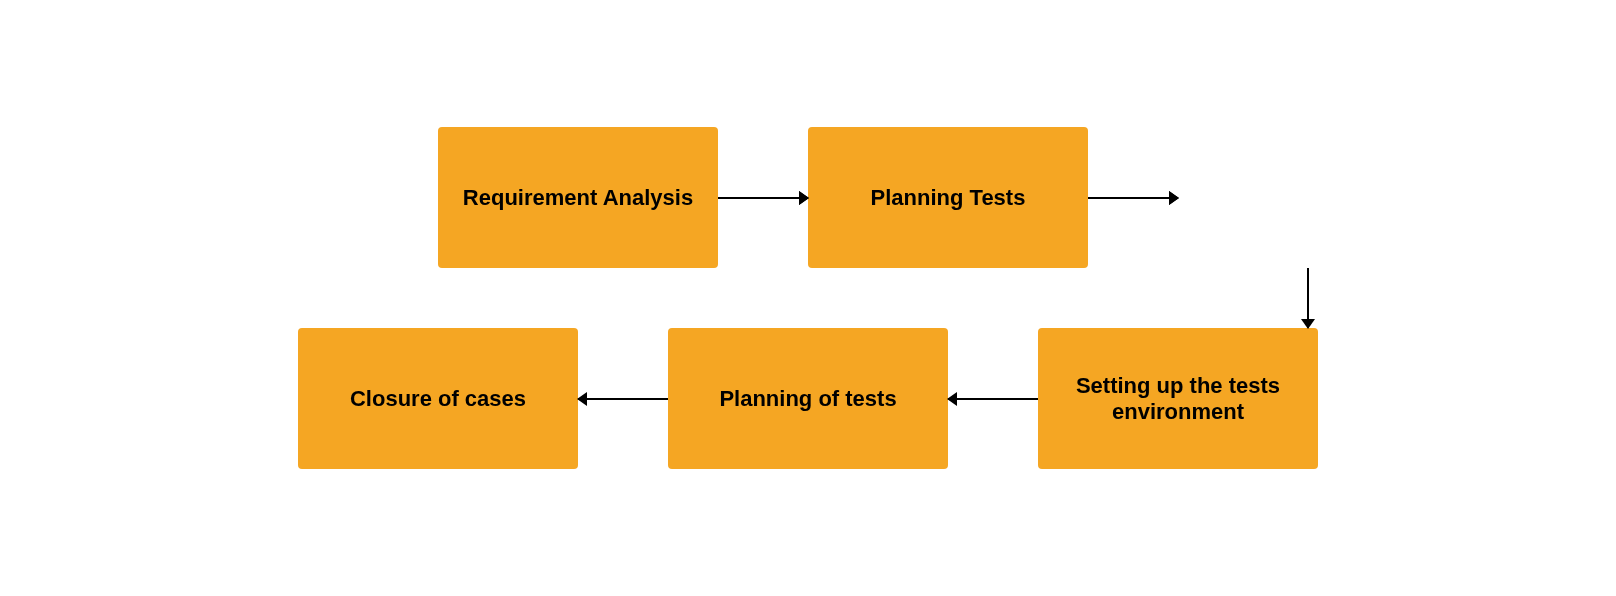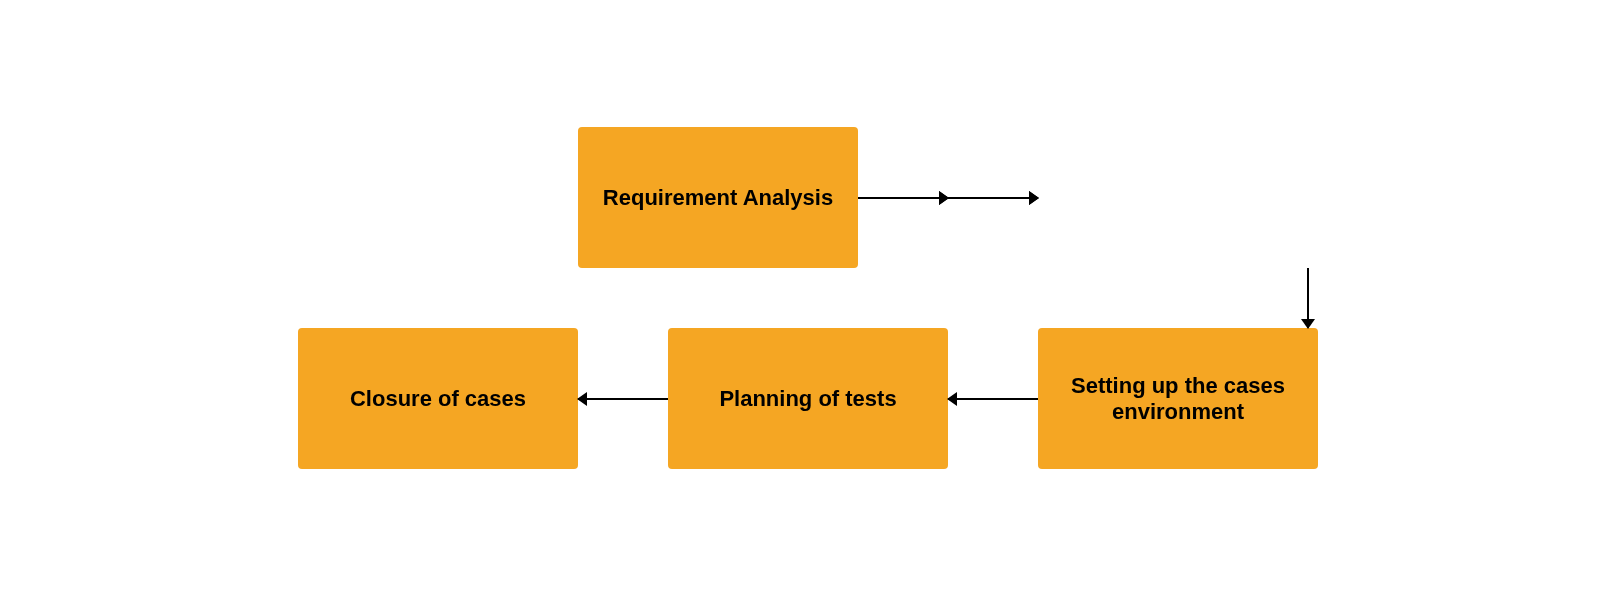--- a/index.html
+++ b/index.html
@@ -83,20 +83,23 @@
     <div class="box">
       <span>Requirement Analysis</span>
     </div>
 
     <div class="arrow-h">
       <div class="arrow-h-line arrow-h-right" style="position:relative;">
         <span style="position:absolute; right:-1px; top:50%; transform:translateY(-50%); width:0; height:0; border-left:10px solid #000; border-top:7px solid transparent; border-bottom:7px solid transparent; display:block;"></span>
       </div>
     </div>
 
+    <div class="box">
+      <span>Planning Tests</span>
+    </div>
 
     <div class="arrow-h">
       <div class="arrow-h-line arrow-h-right" style="position:relative;">
         <span style="position:absolute; right:-1px; top:50%; transform:translateY(-50%); width:0; height:0; border-left:10px solid #000; border-top:7px solid transparent; border-bottom:7px solid transparent; display:block;"></span>
       </div>
     </div>
 
   </div>
 
   <div style="width: 1280px; display: flex; justify-content: flex-end; height: 60px; align-items: center;">
@@ -122,16 +125,16 @@
       <span>Planning of tests</span>
     </div>
 
     <div class="arrow-h">
       <div class="arrow-h-line" style="position:relative;">
         <span style="position:absolute; left:-1px; top:50%; transform:translateY(-50%); width:0; height:0; border-right:10px solid #000; border-top:7px solid transparent; border-bottom:7px solid transparent; display:block;"></span>
       </div>
     </div>
 
     <div class="box">
-      <span>Setting up the cases environment</span>
+      <span>Setting up the tests environment</span>
     </div>
   </div>
 </div>
 
 </body></html>

